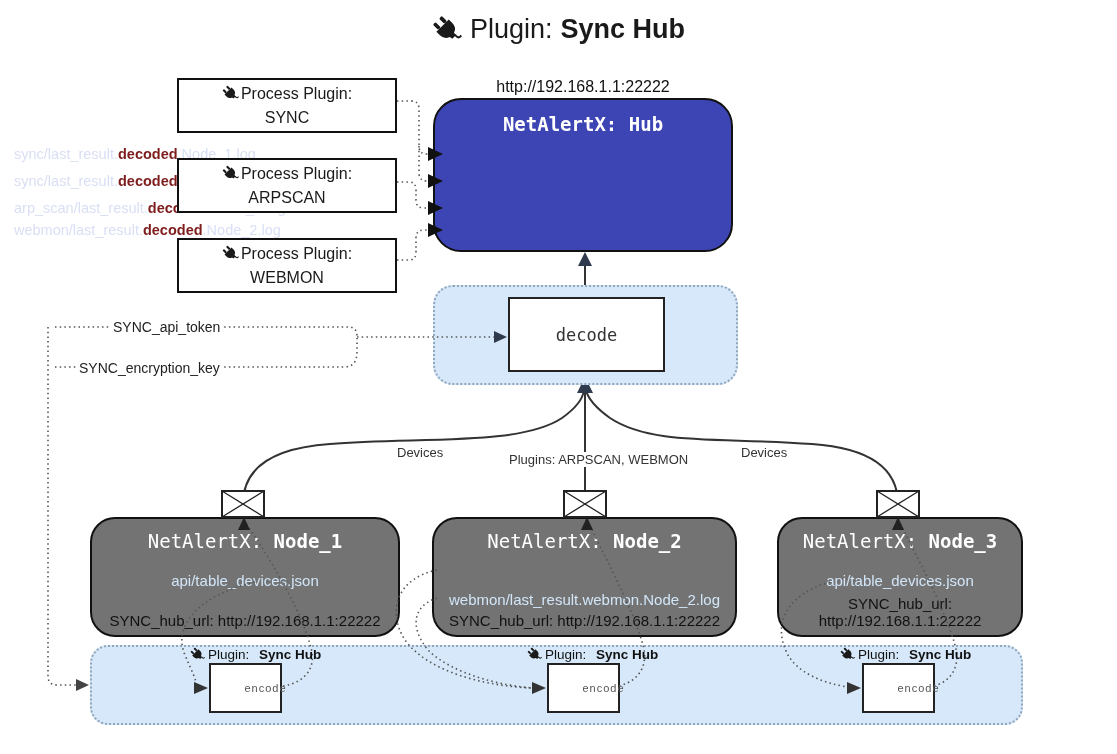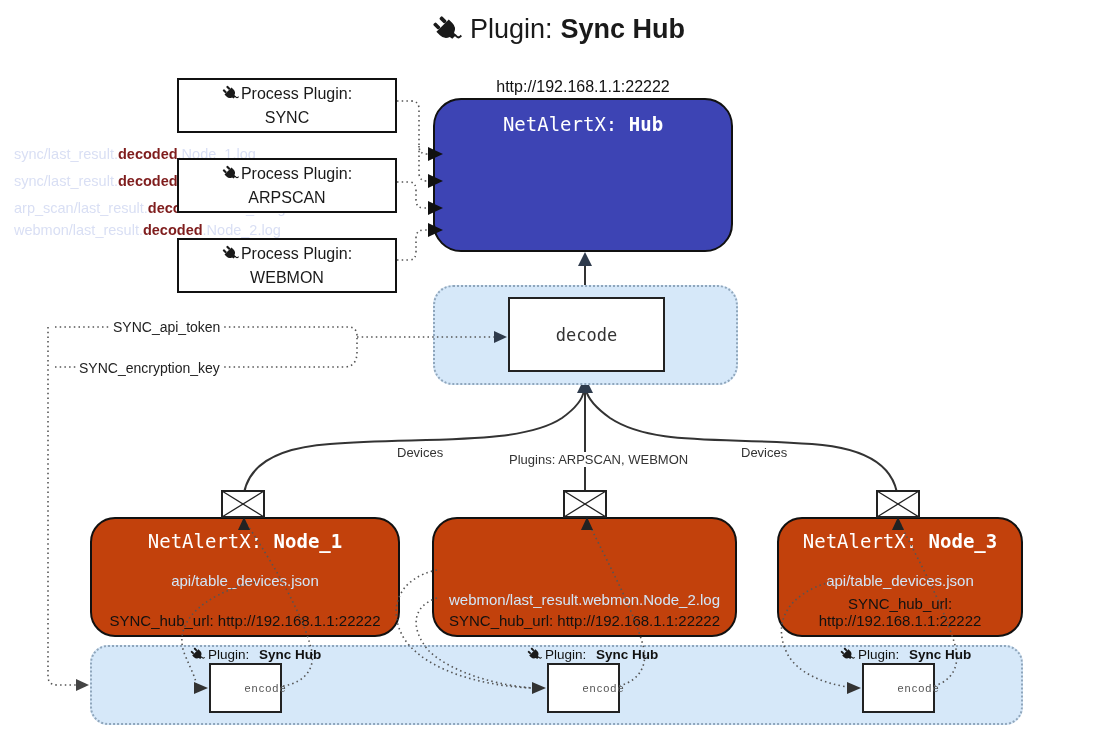--- a/index.html
+++ b/index.html
@@ -18,41 +18,41 @@
   
   .pbox{left:177px;width:220px;height:55px;background:#fff;border:2px solid #111;z-index:3;
         font-family:Liberation Sans, sans-serif;font-size:16px;display:flex;flex-direction:column;
         align-items:center;justify-content:center;line-height:1.45;}
   .pbox .l1{display:flex;align-items:center;gap:2px;white-space:nowrap;}
 
   
   .hub{left:433px;top:98px;width:300px;height:154px;background:#3D44B4;border:2.5px solid #111;
        border-radius:28px;z-index:3;color:#fff;}
   .hub-title{position:absolute;top:13px;left:0;width:100%;text-align:center;
-             font-family:"DejaVu Sans Mono",monospace;font-size:19px;color:#fff;}
+             font-family:"DejaVu Sans Mono",monospace;font-size:19px;color:#fff;font-weight:bold;}
   .hub-row{position:absolute;left:14px;width:286px;height:22px;font-size:14.5px;color:#D9DFF4;
            white-space:nowrap;display:flex;align-items:center;}
   .hub-row b{color:#7f1d1d;}
   .hub-url{left:433px;top:78px;width:300px;text-align:center;font-size:16px;color:#111;z-index:3;}
 
   
   .decode-wrap{left:433px;top:285px;width:305px;height:100px;background:#D6E8F9;
                border:2px dotted #8FA6BC;border-radius:20px;z-index:2;}
   .decode-box{left:508px;top:297px;width:157px;height:75px;background:#fff;border:2px solid #222;
               z-index:3;display:flex;align-items:center;justify-content:center;
               font-family:"DejaVu Sans Mono",monospace;font-size:17px;color:#333;}
 
   
   .secret{position:absolute;background:#fff;font-size:14px;color:#222;z-index:6;padding:0 3px;white-space:nowrap;}
 
   
   .edge-label{position:absolute;background:#fff;font-size:13px;color:#333;z-index:6;padding:0 4px;white-space:nowrap;}
 
   
-  .node{top:517px;height:120px;background:#c2410c;border:2.5px solid #111;border-radius:25px;z-index:3;}
+  .node{top:517px;height:120px;background:#737373;border:2.5px solid #111;border-radius:25px;z-index:3;}
   .node-title{position:absolute;top:11px;left:0;width:100%;text-align:center;
               font-family:"DejaVu Sans Mono",monospace;font-size:19px;color:#fff;white-space:nowrap;}
   .node-file{position:absolute;left:0;width:100%;text-align:center;font-size:15px;color:#D2E6F8;white-space:nowrap;}
   .node-url{position:absolute;bottom:6px;left:0;width:100%;text-align:center;font-size:15px;color:#111;}
 
   
   .envelope{position:absolute;top:490px;width:44px;height:28px;z-index:4;}
 
   
   .bar{left:90px;top:645px;width:933px;height:80px;background:#D6E8F9;border:2px dotted #8FA6BC;
@@ -174,20 +174,21 @@
       <line x1="43" y1="1" x2="1" y2="27" stroke="#222" stroke-width="1.3"></line>
       </svg>
   </div>
 
   <div class="box node" style="left:90px;width:310px">
     <div class="node-title"><span>NetAlertX: </span><b>Node_1</b></div>
     <div class="node-file" style="top:53px">api/table_devices.json</div>
     <div class="node-url">SYNC_hub_url: http://192.168.1.1:22222</div>
   </div>
   <div class="box node" style="left:432px;width:305px">
+    <div class="node-title"><span>NetAlertX: </span><b>Node_2</b></div>
     <div class="node-file" style="top:72px">webmon/last_result.webmon.Node_2.log</div>
     <div class="node-url">SYNC_hub_url: http://192.168.1.1:22222</div>
   </div>
   <div class="box node" style="left:777px;width:246px">
     <div class="node-title"><span>NetAlertX: </span><b>Node_3</b></div>
     <div class="node-file" style="top:53px">api/table_devices.json</div>
     <div class="node-url">SYNC_hub_url: http://192.168.1.1:22222</div>
   </div>
 
   <div class="box bar"></div>

